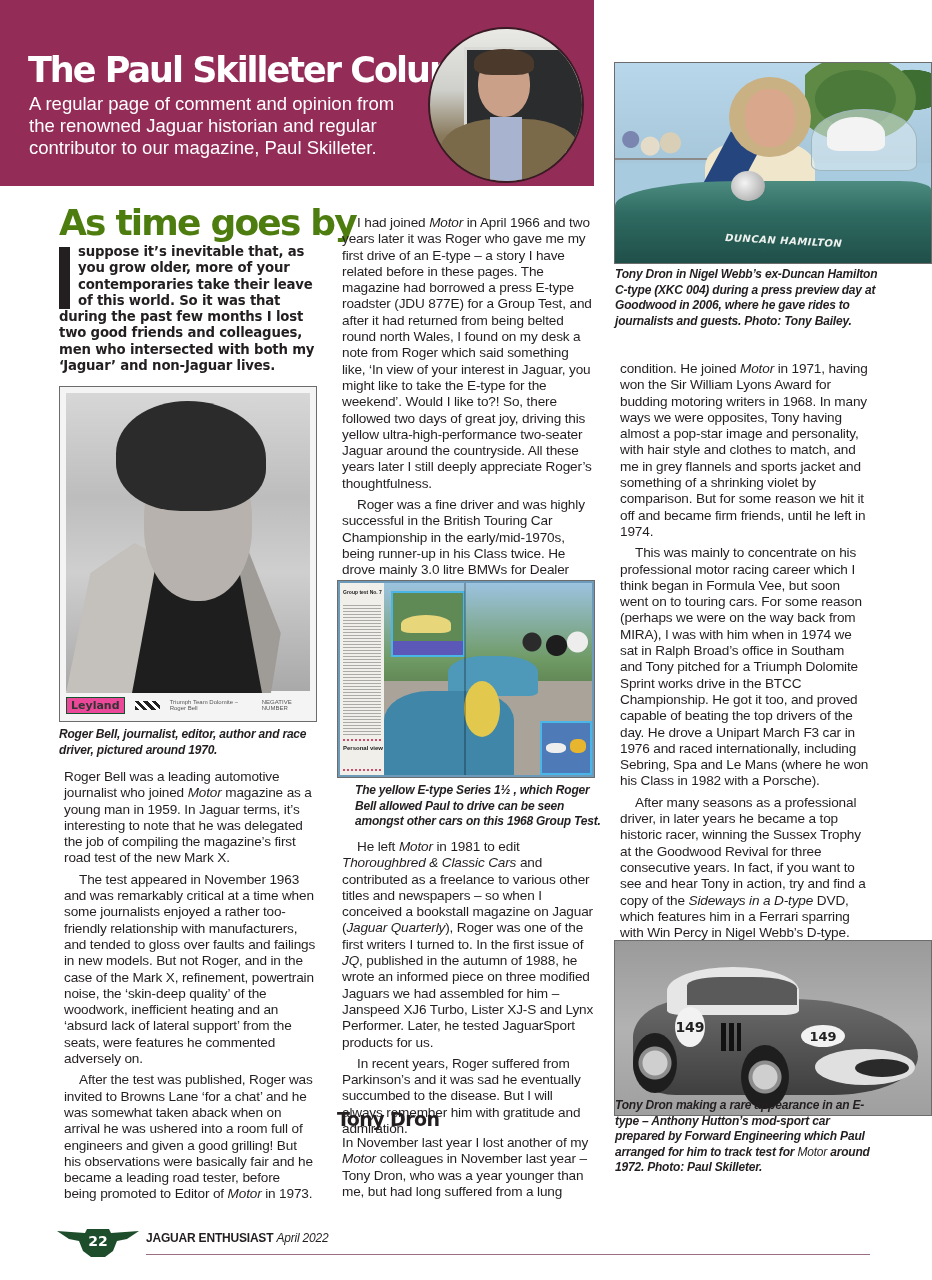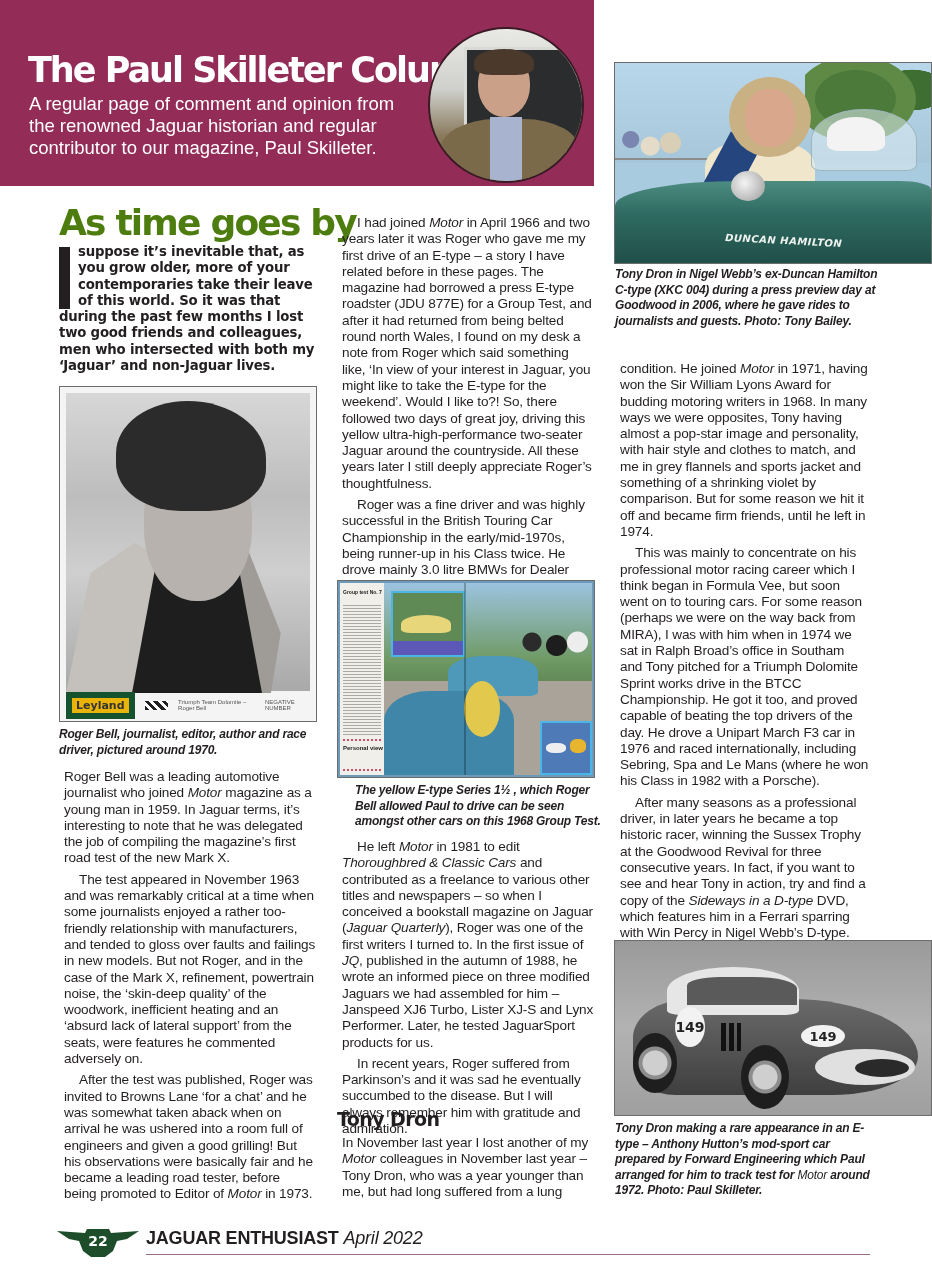--- a/index.html
+++ b/index.html
@@ -70,21 +70,21 @@
   
   .rb-photo { left: 59px; top: 386px; width: 256px; height: 334px; background: #f4f4f4; }
   .rb-inner { position:absolute; left:6px; top:6px; width:244px; height:298px;
     background: linear-gradient(180deg,#d7d7d7 0%, #bdbdbd 35%, #cfcfcf 60%, #a9a9a9 100%); }
   .rb-hair { position:absolute; left:50px; top:8px; width:150px; height:110px; border-radius:50% 55% 40% 45%; background:#2b2b2b; }
   .rb-face { position:absolute; left:78px; top:58px; width:108px; height:150px; border-radius:44% 44% 48% 48%; background:#b7b2ad; }
   .rb-collar { position:absolute; left:66px; top:160px; width:130px; height:140px; background:#1e1e1e; clip-path: polygon(20% 0,80% 0,100% 100%,0 100%); }
   .rb-coat { position:absolute; left:0; top:150px; width:244px; height:150px; background:#c4c0bb; clip-path: polygon(10% 20%, 28% 0, 40% 10%, 52% 100%, 0 100%); }
   .rb-coat2 { position:absolute; left:0; top:150px; width:244px; height:150px; background:#9f9b96; clip-path: polygon(64% 5%, 74% 2%, 88% 60%, 84% 100%, 60% 100%); }
   .rb-footer { position:absolute; left:6px; top:308px; width:244px; height:20px; display:flex; align-items:center; gap:10px; font-size:6px; color:#555; }
-  .leyland-logo { border:6px solid #14532d; padding:1px 4px; font-family:"DejaVu Sans",sans-serif; font-weight:bold; font-size:11px; color:#333; background:#eab308; }
+  .leyland-logo { border:1px solid #14532d; padding:1px 4px; font-family:"DejaVu Sans",sans-serif; font-weight:bold; font-size:11px; color:#333; background:#ec4899; }
   .leyland-flag { display:inline-block; width:30px; height:9px; background: repeating-linear-gradient(45deg,#222 0 3px,#fff 3px 6px); }
 
   
   .mag-photo { left: 337px; top: 580px; width: 256px; height: 196px; background: #6c9ab8; }
   .mag-page { position:absolute; left:2px; top:2px; width:44px; height:192px; background:#f1efea; }
   .mag-page .ttl { position:absolute; left:3px; top:6px; font-size:5px; font-weight:bold; color:#222; }
   .mag-lines { position:absolute; left:3px; top:22px; width:38px; height:130px;
     background: repeating-linear-gradient(180deg,#8c8c8c 0 1px, transparent 1px 3px); opacity:.7; }
   .mag-pv { position:absolute; left:3px; top:162px; font-size:6px; font-weight:bold; color:#222; }
   .mag-dots { position:absolute; left:3px; height:2px; width:38px; background: repeating-linear-gradient(90deg,#d04a6a 0 2px, transparent 2px 4px); }
@@ -133,21 +133,21 @@
   .et-grille { position:absolute; left:240px; top:118px; width:54px; height:18px; border-radius:50%; background:#2a2a2a; }
   .et-wheel1 { position:absolute; left:18px; top:92px; width:44px; height:60px; border-radius:50%; background: radial-gradient(circle,#cfcfcf 0 12px, #8d8d8d 13px 16px, #1e1e1e 17px); }
   .et-wheel2 { position:absolute; left:126px; top:104px; width:48px; height:64px; border-radius:50%; background: radial-gradient(circle,#cfcfcf 0 12px, #8d8d8d 13px 16px, #1e1e1e 17px); }
   .et-num1 { position:absolute; left:60px; top:66px; width:30px; height:40px; border-radius:50%; background:#f2f2f2; color:#222; font-weight:bold; font-size:14px; display:flex; align-items:center; justify-content:center; font-family:"DejaVu Sans",sans-serif; }
   .et-num2 { position:absolute; left:186px; top:84px; width:44px; height:22px; border-radius:50%; background:#f2f2f2; color:#222; font-weight:bold; font-size:13px; display:flex; align-items:center; justify-content:center; font-family:"DejaVu Sans",sans-serif; }
   .et-vents { position:absolute; left:106px; top:82px; width:20px; height:28px; background: repeating-linear-gradient(90deg,#111 0 5px, transparent 5px 8px); }
 
   
   .footer-badge { position:absolute; left:57px; top:1229px; width:82px; height:30px; }
   .footer-num { position:absolute; left:85px; top:1232px; width:26px; text-align:center; color:#fff; font-family:"DejaVu Sans",sans-serif; font-weight:bold; font-size:14px; line-height:18px; }
-  .footer-text { position:absolute; left:146px; top:1230px; font-family:"Liberation Sans",sans-serif; font-size:18px; line-height:16px; color:#231f20; letter-spacing:-0.2px; white-space:nowrap; }
+  .footer-text { position:absolute; left:146px; top:1230px; font-family:"Liberation Sans",sans-serif; font-size:12px; line-height:16px; color:#231f20; letter-spacing:-0.2px; white-space:nowrap; }
   .footer-text b { font-weight:bold; }
   .footer-rule { position:absolute; left:146px; top:1254px; width:724px; height:1px; background:#9b6d85; }
 </style>
 </head>
 <body>
 
 <div class="banner">
   <div class="banner-title">The Paul Skilleter Column</div>
   <div class="banner-sub">A regular page of comment and opinion from the renowned Jaguar historian and regular contributor to our magazine, Paul Skilleter.</div>
   <div class="portrait">
@@ -262,21 +262,21 @@
   <div class="et-roof"></div>
   <div class="et-window"></div>
   <div class="et-vents"></div>
   <div class="et-nose"></div>
   <div class="et-grille"></div>
   <div class="et-wheel1"></div>
   <div class="et-wheel2"></div>
   <div class="et-num1">149</div>
   <div class="et-num2">149</div>
 </div>
-<div class="abs caption" style="left:615px; top:1121px; width:262px;">
+<div class="abs caption" style="left:615px; top:1098px; width:262px;">
   <span>Tony Dron making a rare appearance in an E-type – Anthony Hutton’s mod-sport car prepared by Forward Engineering which Paul arranged for him to track test for </span><span style="font-weight:normal;">Motor</span><span> around 1972. Photo: Paul Skilleter.</span>
 </div>
 
 <svg class="footer-badge" viewBox="0 0 82 30">
   <path d="M0 2 L28 4 L30 0 L52 0 L54 4 L82 2 L70 10 L60 12 L56 22 L48 28 L34 28 L26 22 L22 12 L12 10 Z" fill="#1e4d2b"></path>
 </svg>
 <div class="footer-num">22</div>
 <div class="footer-text">
   <b>JAGUAR ENTHUSIAST</b> <em>April 2022</em>
 </div>

